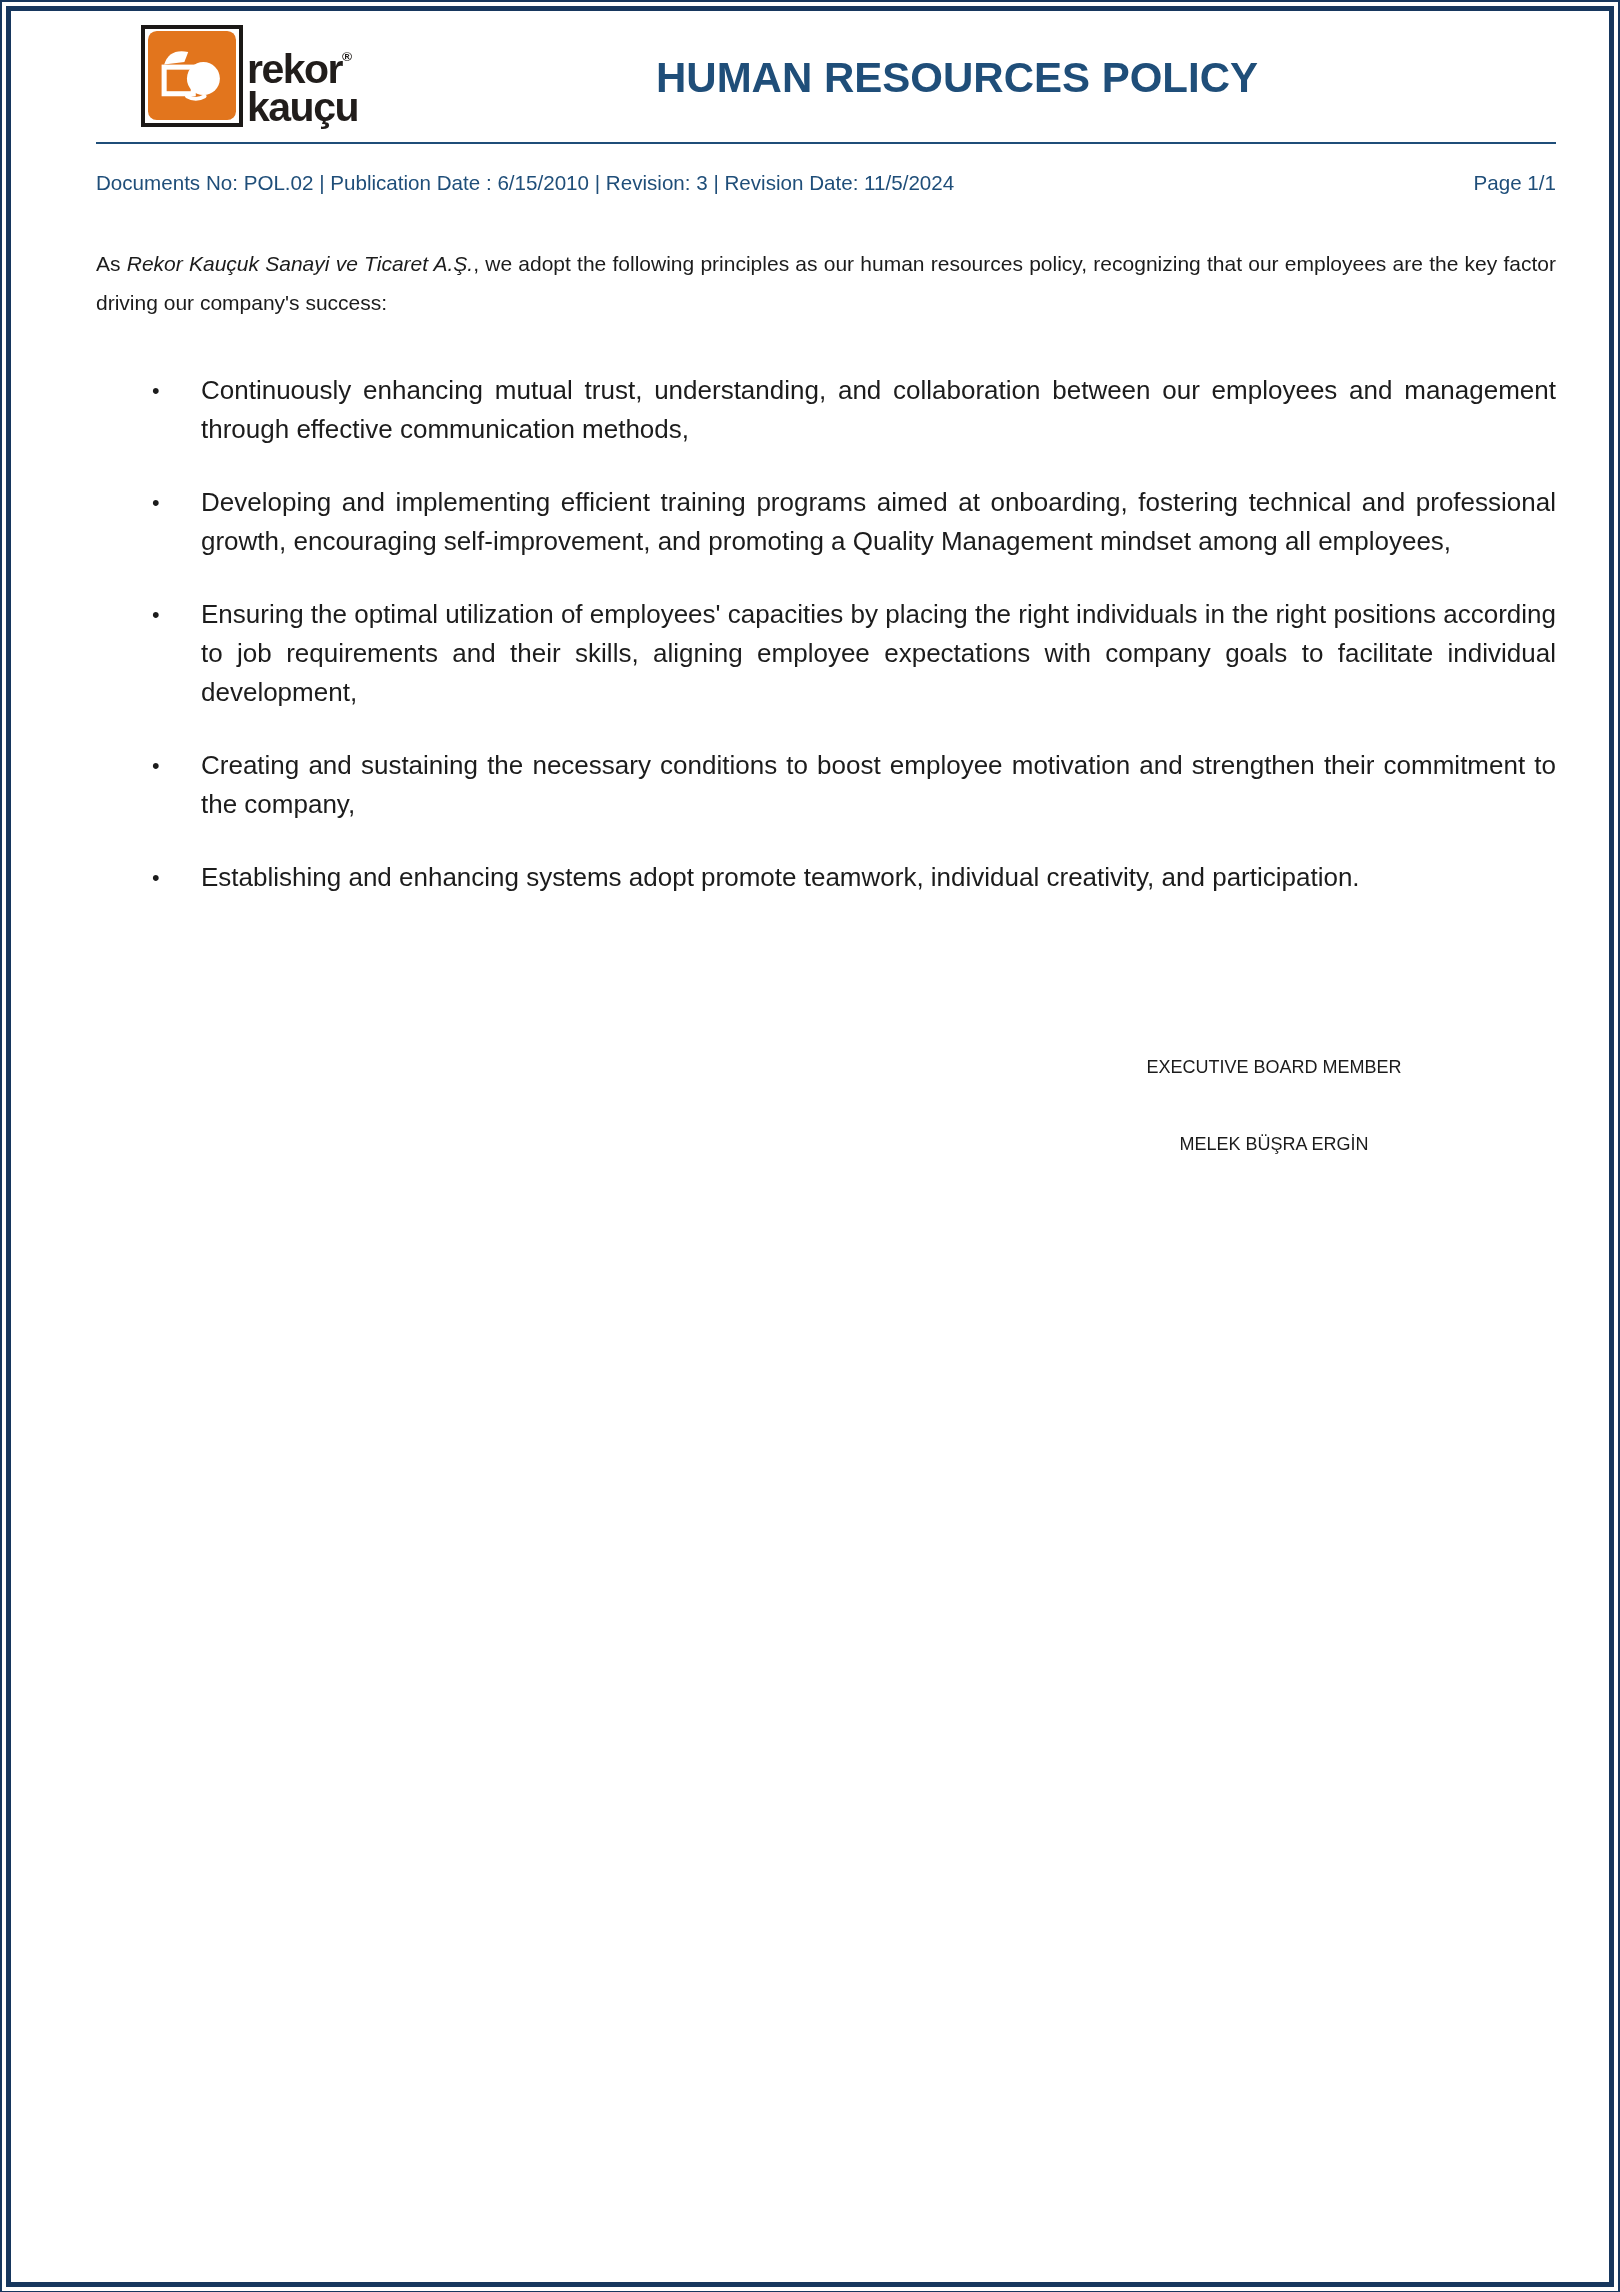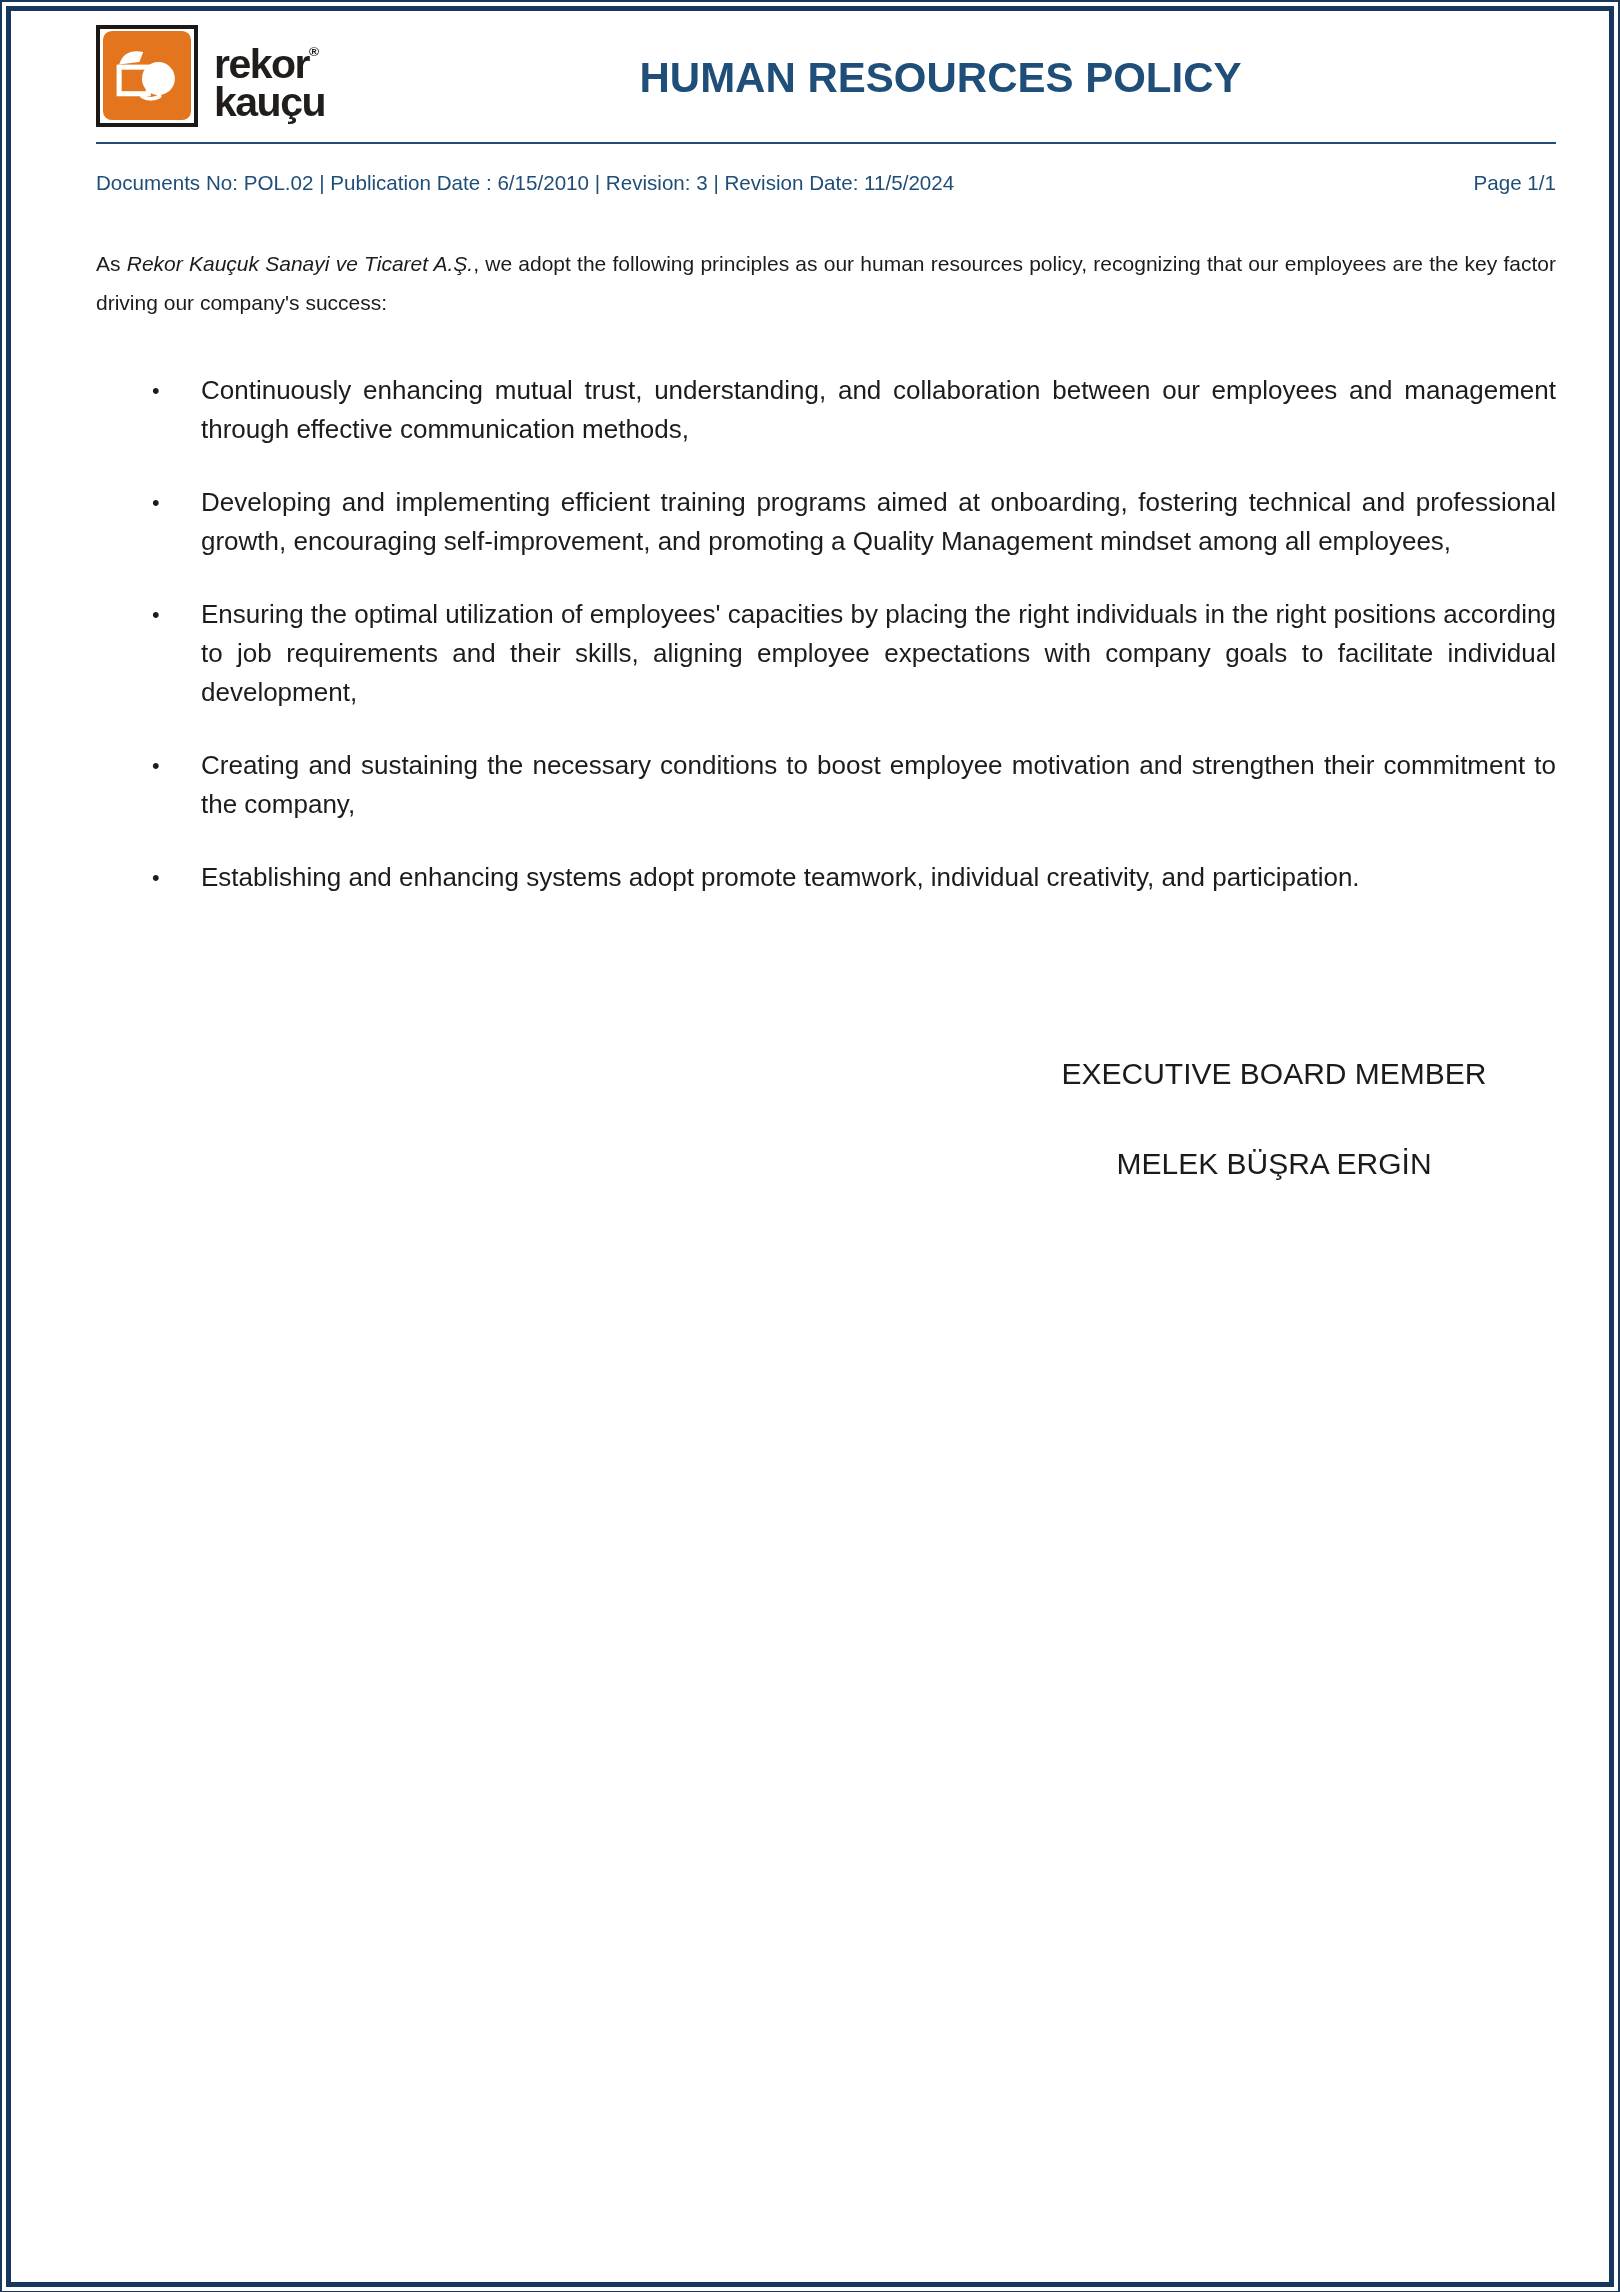--- a/index.html
+++ b/index.html
@@ -11,21 +11,21 @@
     overflow:hidden;
   }
   
   .border-outer { position:absolute; inset:0; border:2px solid var(--border,#17375E); pointer-events:none; }
   .border-inner { position:absolute; inset:5.9px; border:5.9px solid var(--border,#17375E); pointer-events:none; }
 
   .content { position:absolute; left:96px; right:64px; top:24.5px; }
 
   
   .header-top { display:flex; align-items:flex-start; border-bottom:2.9px solid var(--accent,#1F4E79); padding-bottom:15.7px; }
-  .logo-wrap { flex:0 0 auto; display:flex; align-items:center; gap:16px; }
+  .logo-wrap { flex:0 0 auto; display:flex; align-items:flex-end; gap:4px;margin-left:45px; }
   .logo-box {
     width:102px; height:102px; box-sizing:border-box;
     border:4.9px solid #1b1816; background:#fff; padding:2.9px;
   }
   .logo-orange { width:100%; height:100%; background:var(--logo-orange,#E2751D); border-radius:8.8px;
     display:flex; align-items:center; justify-content:center; }
   .wordmark { margin-top:15.7px; font-weight:bold; font-size:41px; line-height:0.93;
     letter-spacing:-1.5px; color:#211d1b; }
   .wordmark .reg { font-size:13.7px; vertical-align:top; line-height:1; }
   .title-wrap { flex:1 1 auto; text-align:center; padding-top:29px; }
@@ -44,21 +44,21 @@
     position:relative; font-size:26px; line-height:39px; color:#1c1c1c;
     text-align:justify; text-align-last:left; margin-bottom:34px;
   }
   ul.principles li::before {
     content:"\2022"; position:absolute; left:-49px; top:0;
     font-size:21.6px; color:#1c1c1c;
   }
 
   
   .signature { margin-top:160px; margin-left:auto; width:564px; text-align:center;
-    font-size:30px; color:#1b1b1b; }
+    font-size:18px; color:#1b1b1b; }
   .sig-name { margin-top:56px; }
 </style>
 </head>
 <body>
 
 <div class="page">
   <div class="border-outer"></div>
   <div class="border-inner"></div>
 
   <div class="content">

